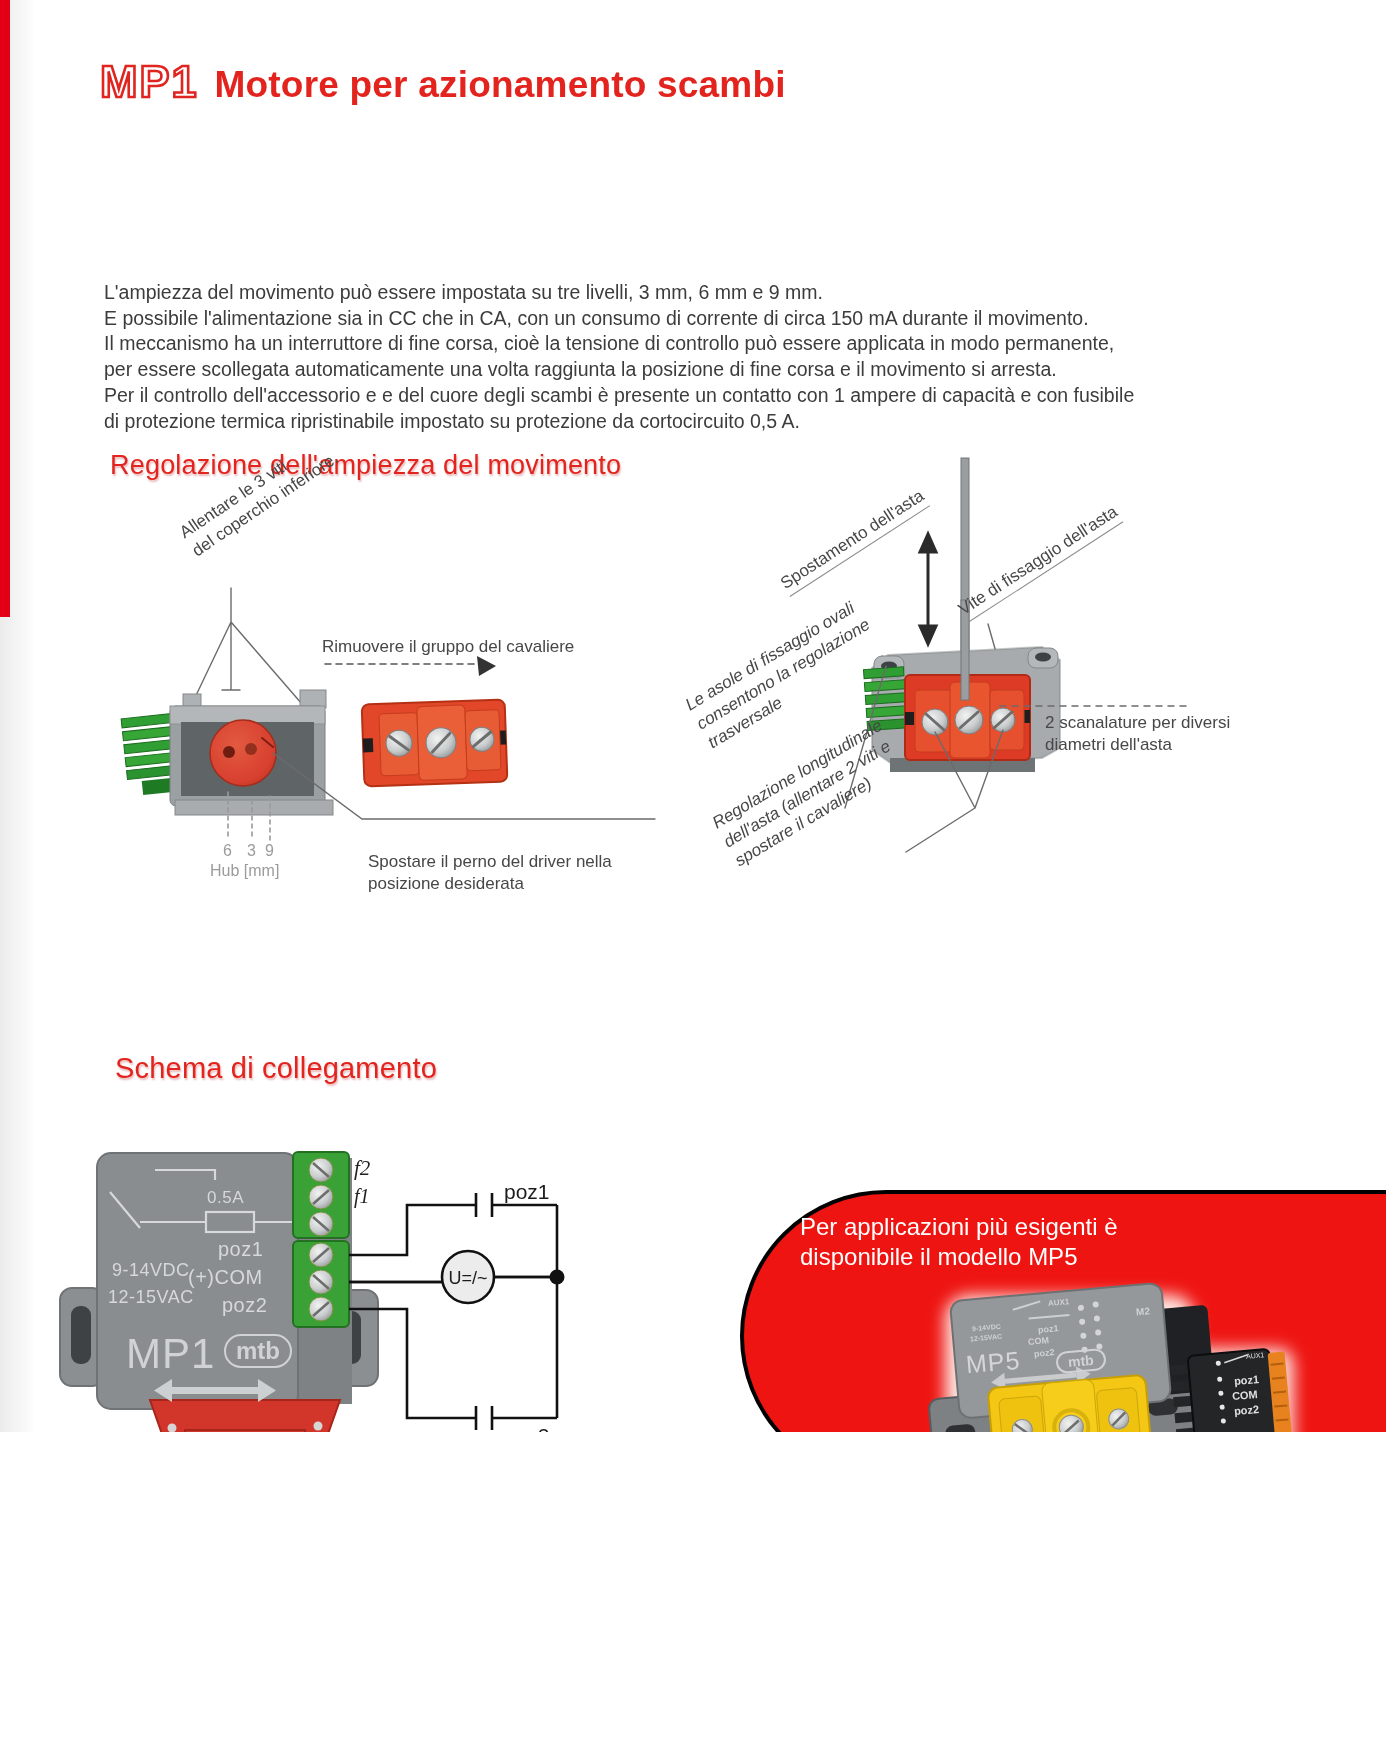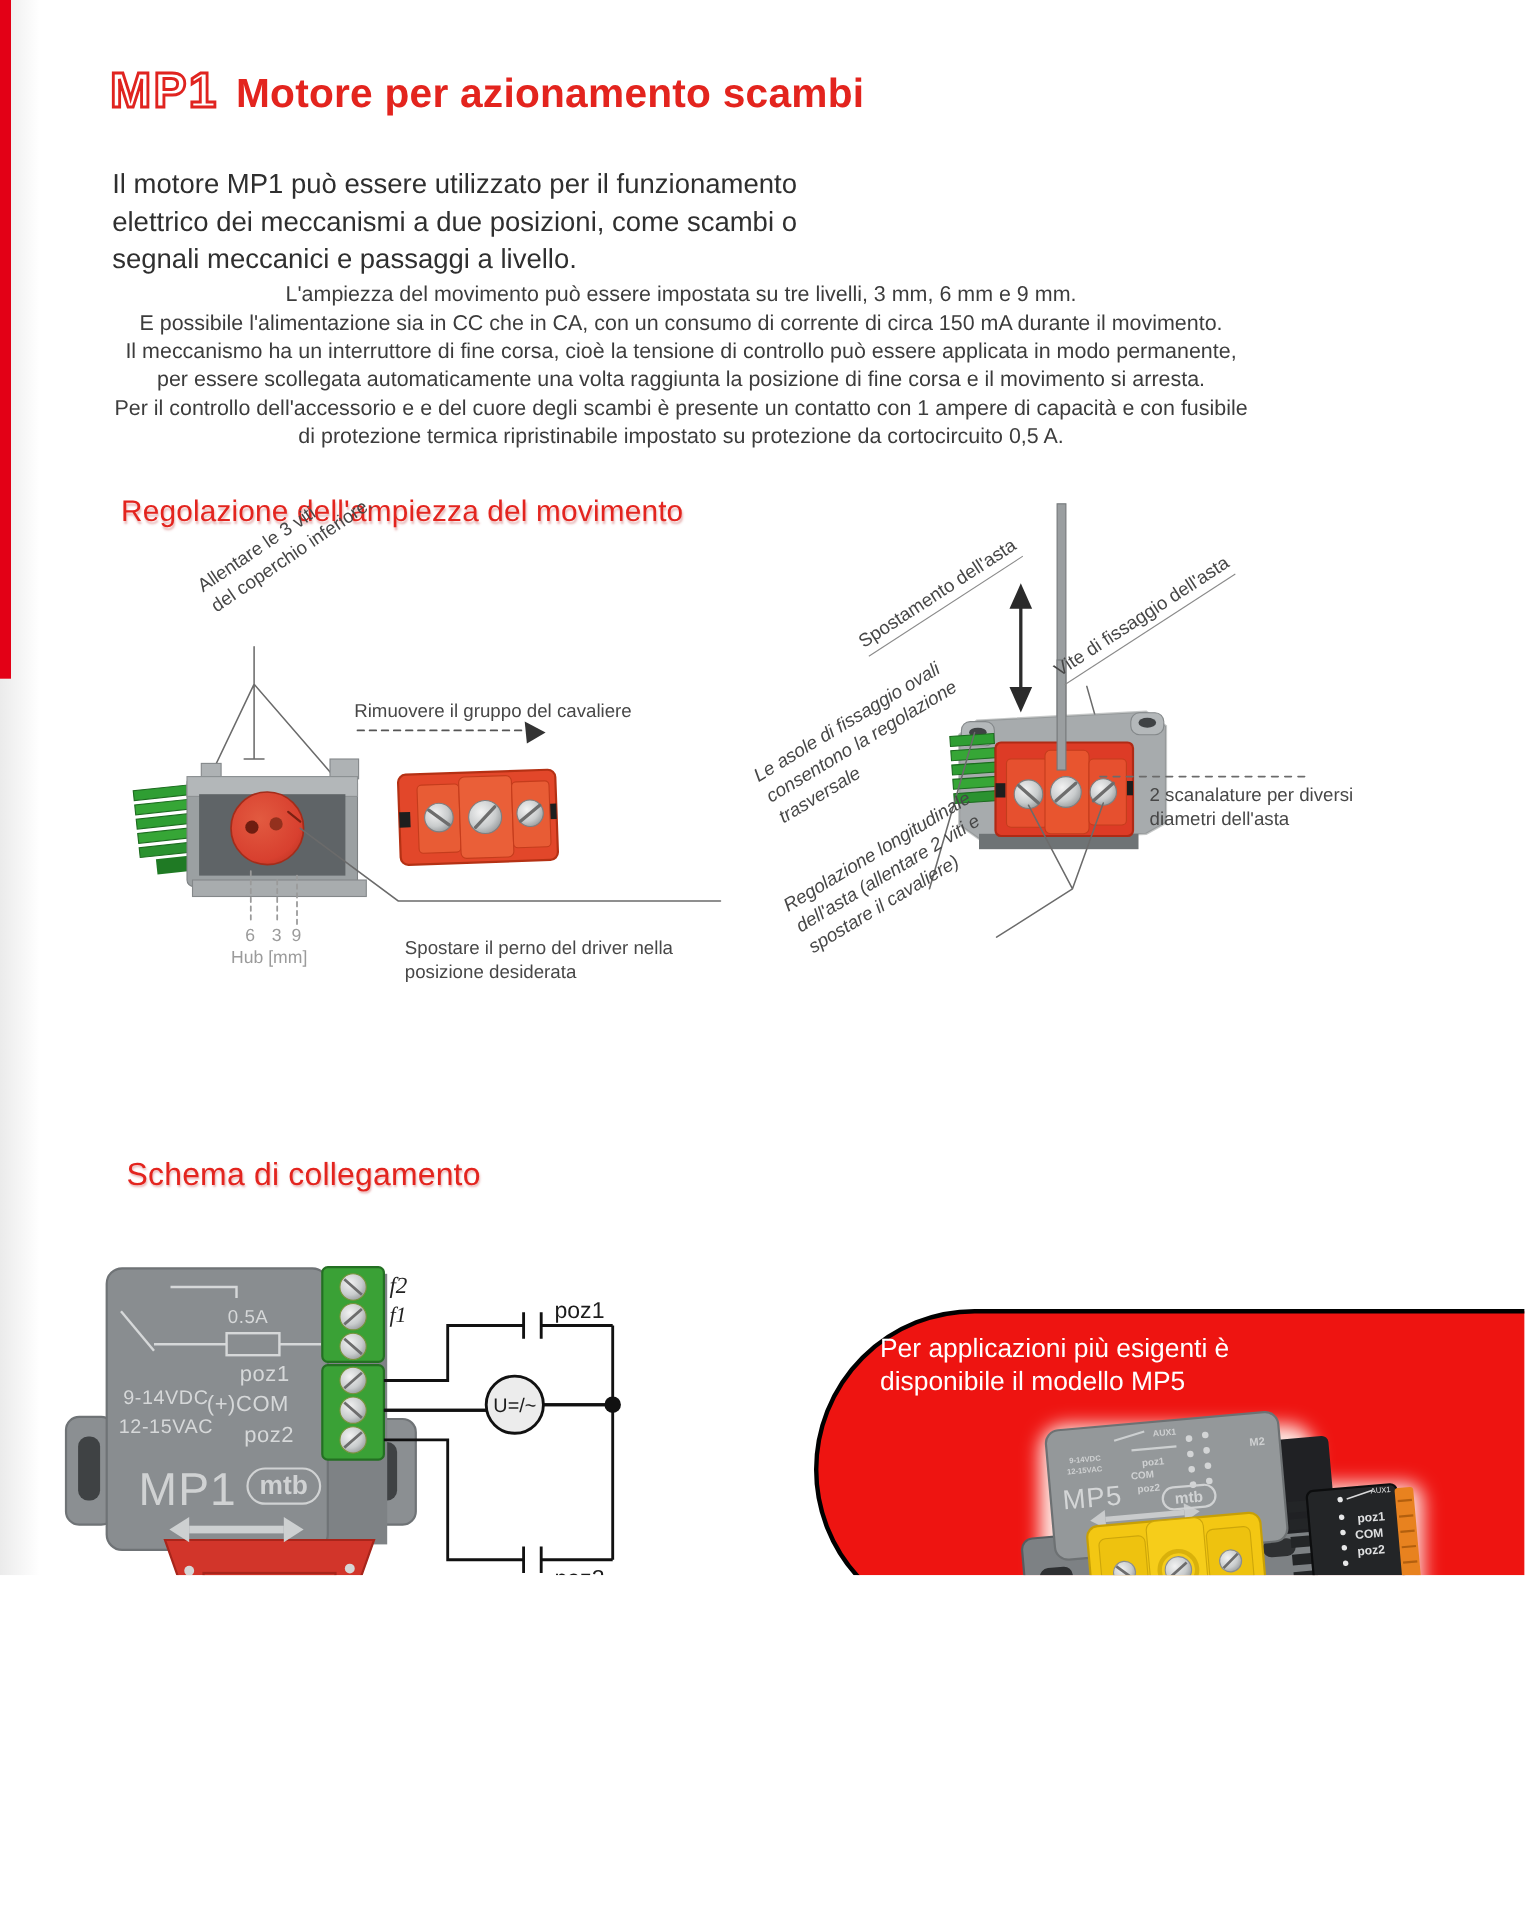--- a/index.html
+++ b/index.html
@@ -270,25 +270,22 @@
     <g>
       <path d="M1386,1502 C1354,1584 1312,1662 1242,1744 L1386,1744 Z" fill="url(#swooshG)" stroke="#ffe189" stroke-width="2.5"></path>
     </g>
   </svg>
 
   <div class="abs" style="left:100px;top:56px;display:flex;align-items:baseline;gap:16px;">
     <span class="logo-outline" style="font-size:45px;">MP1</span>
     <span class="red-h" style="font-size:37px;font-weight:600;text-shadow:none;color:#e3241e;">Motore per azionamento scambi</span>
   </div>
 
-  <div class="abs preline" style="left:102px;top:150px;font-size:25px;line-height:1.38;color:#2f2f2f;">Il motore MP1 può essere utilizzato per il funzionamento
-elettrico dei meccanismi a due posizioni, come scambi o
-segnali meccanici e passaggi a livello.</div>
-
-  <div class="abs preline" style="left:104px;top:256px;font-size:19.5px;line-height:1.32;color:#3c3c3c;text-align:center;">L'ampiezza del movimento può essere impostata su tre livelli, 3 mm, 6 mm e 9 mm.
+
+  <div class="abs preline" style="left:104px;top:280px;font-size:19.5px;line-height:1.32;color:#3c3c3c;">L'ampiezza del movimento può essere impostata su tre livelli, 3 mm, 6 mm e 9 mm.
 E possibile l'alimentazione sia in CC che in CA, con un consumo di corrente di circa 150 mA durante il movimento.
 Il meccanismo ha un interruttore di fine corsa, cioè la tensione di controllo può essere applicata in modo permanente,
 per essere scollegata automaticamente una volta raggiunta la posizione di fine corsa e il movimento si arresta.
 Per il controllo dell'accessorio e e del cuore degli scambi è presente un contatto con 1 ampere di capacità e con fusibile
 di protezione termica ripristinabile impostato su protezione da cortocircuito 0,5 A.</div>
 
   <div class="abs red-h" style="left:110px;top:450px;font-size:27px;">Regolazione dell'ampiezza del movimento</div>
 
   <div class="abs ann preline rot" style="left:200px;top:518px;transform:rotate(-34deg);">Allentare le 3 viti
 del coperchio inferiore.</div>

